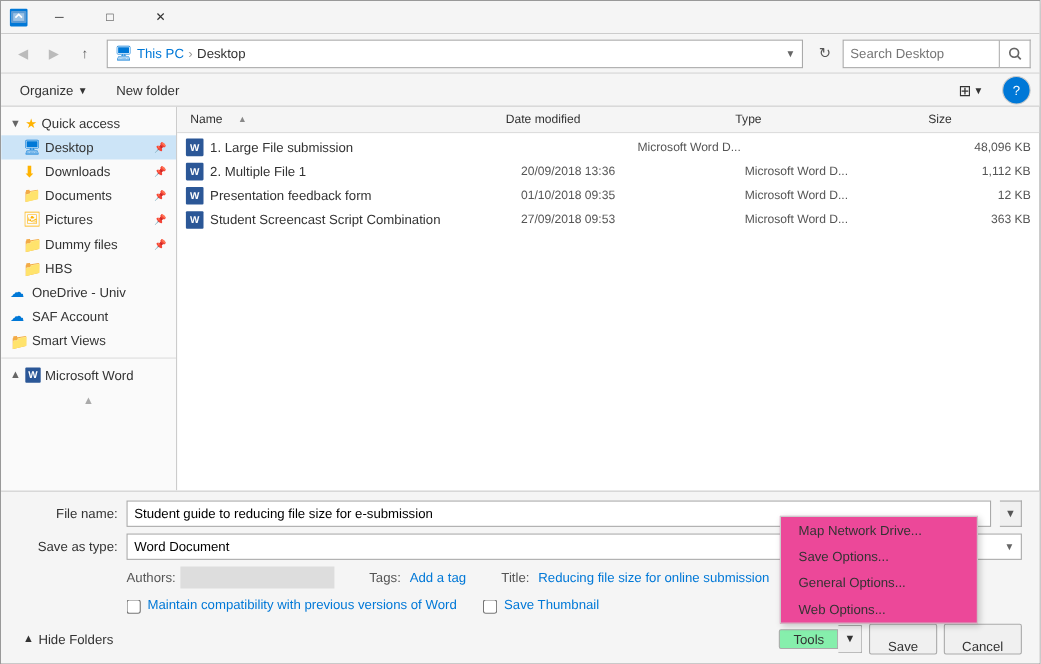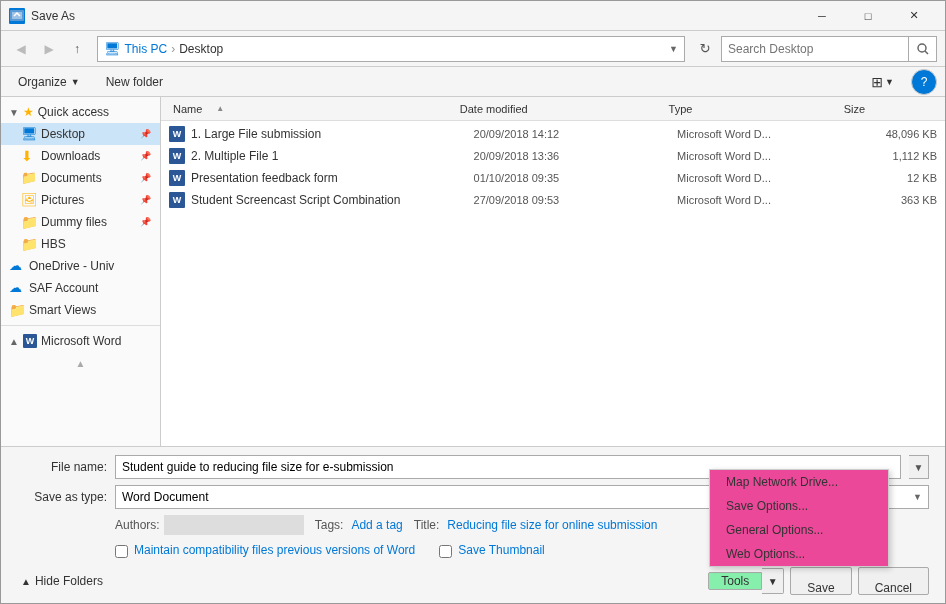--- a/index.html
+++ b/index.html
@@ -90,21 +90,21 @@
     }
     .address-crumb-sep { color: #999; }
     .address-refresh {
       width: 24px; height: 24px;
       border: 1px solid transparent;
       background: transparent;
       cursor: pointer;
       display: flex; align-items: center; justify-content: center;
     }
     .search-box {
-      width: 188px;
+      width: 143px;
       height: 26px;
       border: 1px solid #aaa;
       padding: 0 6px;
       font-size: 12px;
       background: white;
     }
     .search-icon-wrapper {
       width: 28px; height: 26px;
       background: white;
       border: 1px solid #aaa;
@@ -284,21 +284,21 @@
       background: #f0f0f0;
       display: flex; align-items: center; justify-content: center;
       cursor: pointer;
       font-size: 10px;
       color: #555;
     }
 
     .meta-row {
       display: flex;
       align-items: center;
-      gap: 11px;
+      gap: 32px;
       margin-bottom: 8px;
       padding-left: 98px;
       font-size: 12px;
     }
     .meta-item {
       display: flex;
       align-items: center;
       gap: 4px;
     }
     .meta-label { color: #555; }
@@ -429,21 +429,20 @@
 <div class="window">
 
   <div class="title-bar">
     <span class="title-bar-icon">
       <svg width="16" height="16" viewBox="0 0 16 16">
           <rect x="1" y="2" width="14" height="11" rx="1" fill="#5b9bd5"></rect>
           <rect x="3" y="4" width="10" height="7" fill="white" opacity="0.4"></rect>
           <path d="M5 8 L8 5 L11 8" stroke="white" stroke-width="1.5" fill="none"></path>
         </svg>
     </span>
-    <span class="title-bar-text">Save As</span>
     <div class="title-bar-buttons">
       <button class="title-btn">─</button>
       <button class="title-btn">□</button>
       <button class="title-btn close">✕</button>
     </div>
   </div>
 
   <div class="toolbar">
     <button class="nav-btn disabled">◀</button>
     <button class="nav-btn disabled">▶</button>
@@ -567,21 +566,20 @@
         <div class="file-col size">
           <span>Size</span>
         </div>
       </div>
 
       <div class="file-list">
 
       <div class="file-row">
         <span class="file-icon" style="display:inline-flex; align-items:center; justify-content:center; width:16px; height:16px; background:#2b5797; color:white; font-size:9px; font-weight:bold; border-radius:1px; margin-right:6px; flex-shrink:0;">W</span>
         <span class="file-name">1. Large File submission</span>
-        <span class="file-date">20/09/2018 14:12</span>
         <span class="file-type">Microsoft Word D...</span>
         <span class="file-size">48,096 KB</span>
       </div>
           <div class="file-row">
         <span class="file-icon" style="display:inline-flex; align-items:center; justify-content:center; width:16px; height:16px; background:#2b5797; color:white; font-size:9px; font-weight:bold; border-radius:1px; margin-right:6px; flex-shrink:0;">W</span>
         <span class="file-name">2. Multiple File 1</span>
         <span class="file-date">20/09/2018 13:36</span>
         <span class="file-type">Microsoft Word D...</span>
         <span class="file-size">1,112 KB</span>
       </div>
@@ -627,21 +625,21 @@
         <span class="meta-value">Add a tag</span>
       </div>
       <div class="meta-item">
         <span class="meta-label" style="margin-right:4px;">Title:</span>
         <span class="meta-value">Reducing file size for online submission</span>
       </div>
     </div>
     <div class="checkbox-row">
       <label class="checkbox-item">
         <input type="checkbox" style="">
-        <span class="cb-label">Maintain compatibility files previous versions of Word</span>
+        <span class="cb-label">Maintain compatibility with previous versions of Word</span>
       </label>
       <label class="checkbox-item">
         <input type="checkbox" style="">
         <span class="cb-label">Save Thumbnail</span>
       </label>
     </div>
     <div class="bottom-buttons">
       <div class="hide-folders-btn">
         <span style="font-size:10px;">▲</span>
         <span>Hide Folders</span>

